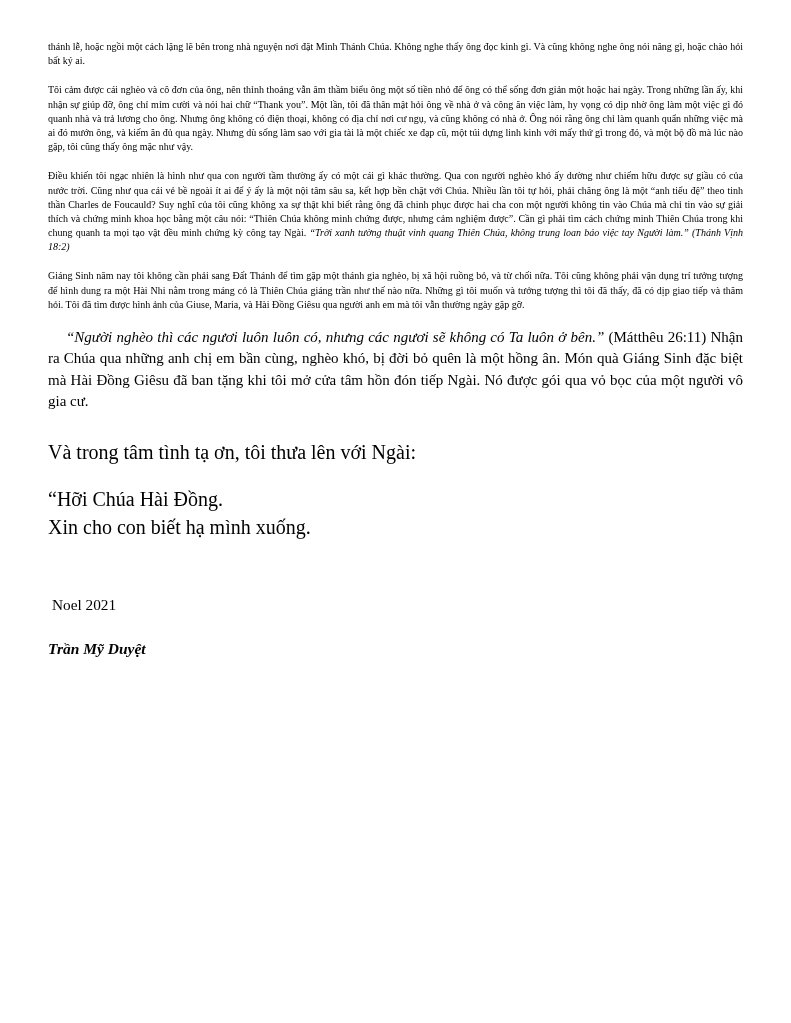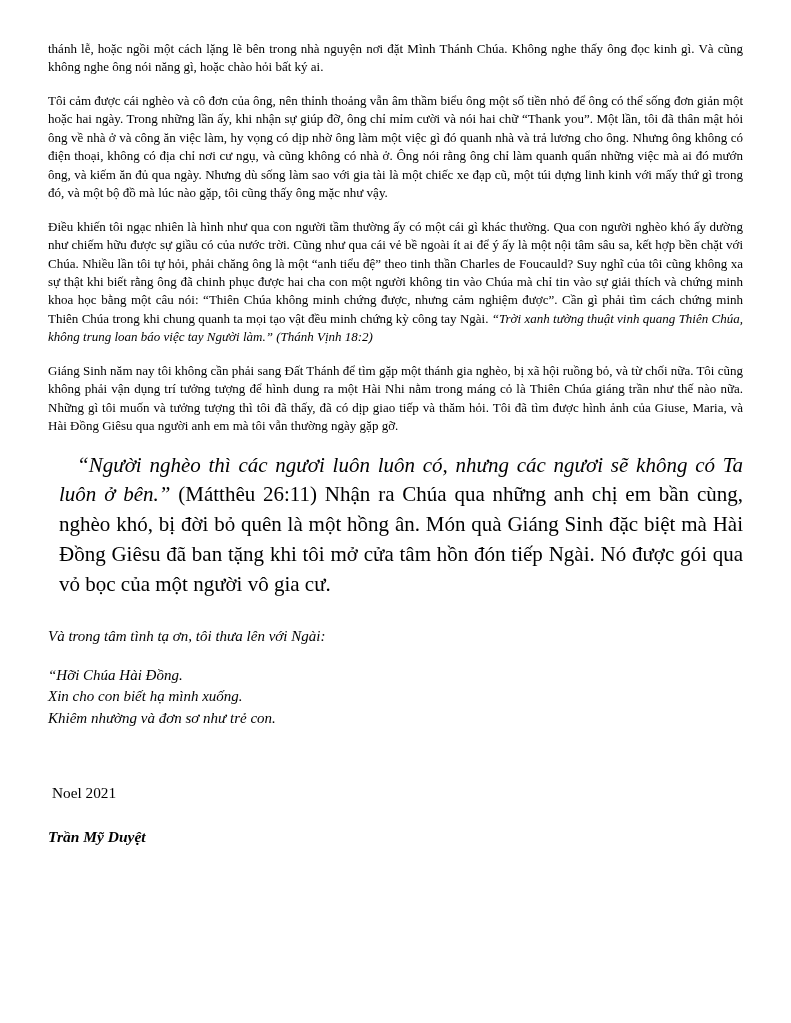--- a/index.html
+++ b/index.html
@@ -19,45 +19,44 @@
     height: 1023px;
     box-sizing: border-box;
     padding: 40px 48px 0 48px;
     background: #ffffff;
   }
   .doc-body {
     width: 695px;
   }
   p.para {
     margin: 0 0 15px 0;
-    font-size: 13px;
+    font-size: 10px;
     line-height: 1.42;
     text-align: justify;
     text-justify: inter-word;
   }
   .ital {
     font-style: italic;
   }
   .quote-para {
-    margin: 0 0 15px 11px;
-    font-size: 21px;
+    margin: 0 0 15px 0;
+    font-size: 15px;
     line-height: 1.42;
     text-align: justify;
     font-style: italic;
     text-indent: 18px;
   }
   .quote-para .normal {
     font-style: normal;
   }
   .plain-line {
     margin: 0;
-    font-size: 15px;
+    font-size: 20px;
     line-height: 1.42;
     text-align: left;
-    font-style: italic;
   }
   .poem {
     margin: 0 0 27px 0;
   }
   .poem .plain-line {
     margin: 0;
   }
   .spacer-sm { height: 11px; }
   .spacer-md { height: 18px; }
   .spacer-lg { height: 22px; }
@@ -92,21 +91,20 @@
 
     <div class="spacer-sm"></div>
 
     <p class="plain-line">Và trong tâm tình tạ ơn, tôi thưa lên với Ngài:</p>
 
     <div class="spacer-md"></div>
 
     <div class="poem">
       <p class="plain-line">“Hỡi Chúa Hài Đồng.</p>
       <p class="plain-line">Xin cho con biết hạ mình xuống.</p>
-      <p class="plain-line">Khiêm nhường và đơn sơ như trẻ con.</p>
     </div>
 
     <div class="spacer-lg"></div>
 
     <p class="noel">Noel 2021</p>
 
     <div class="spacer-md"></div>
 
     <p class="signature">Trần Mỹ Duyệt</p>
 

